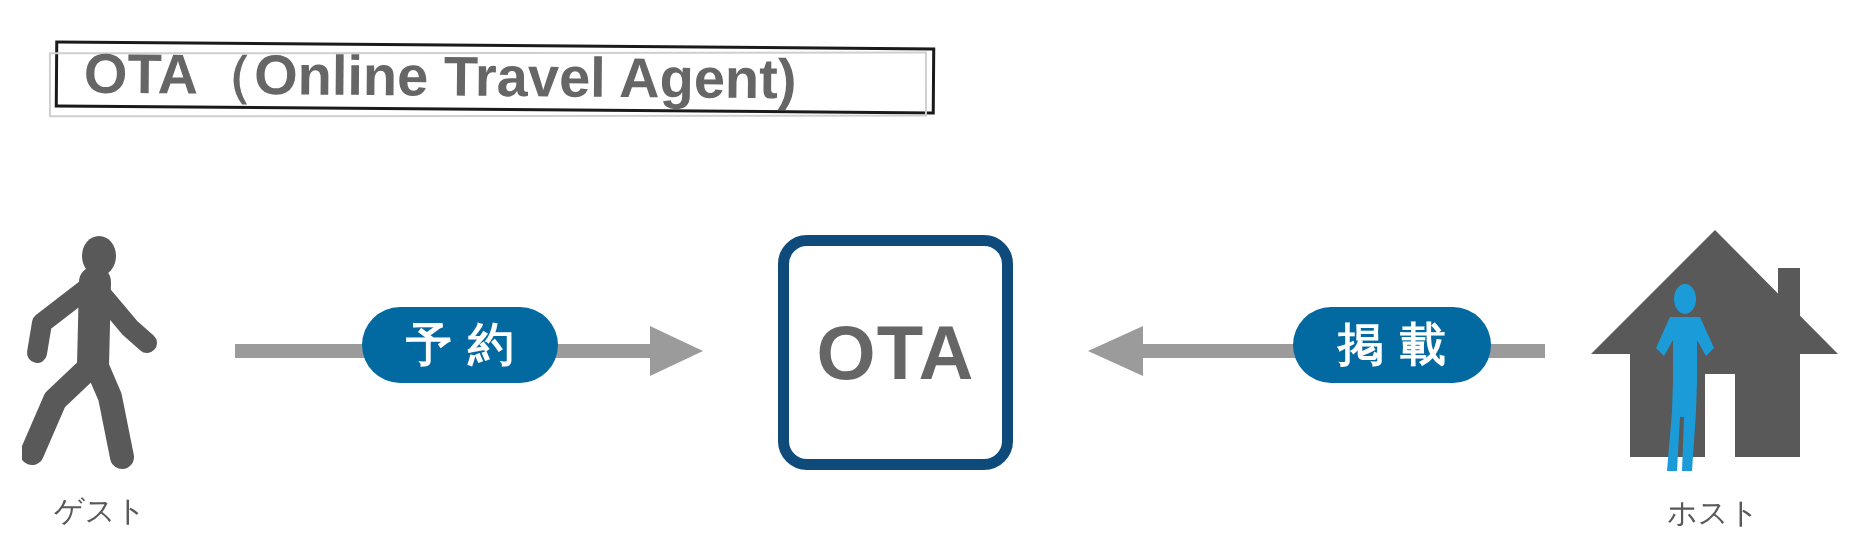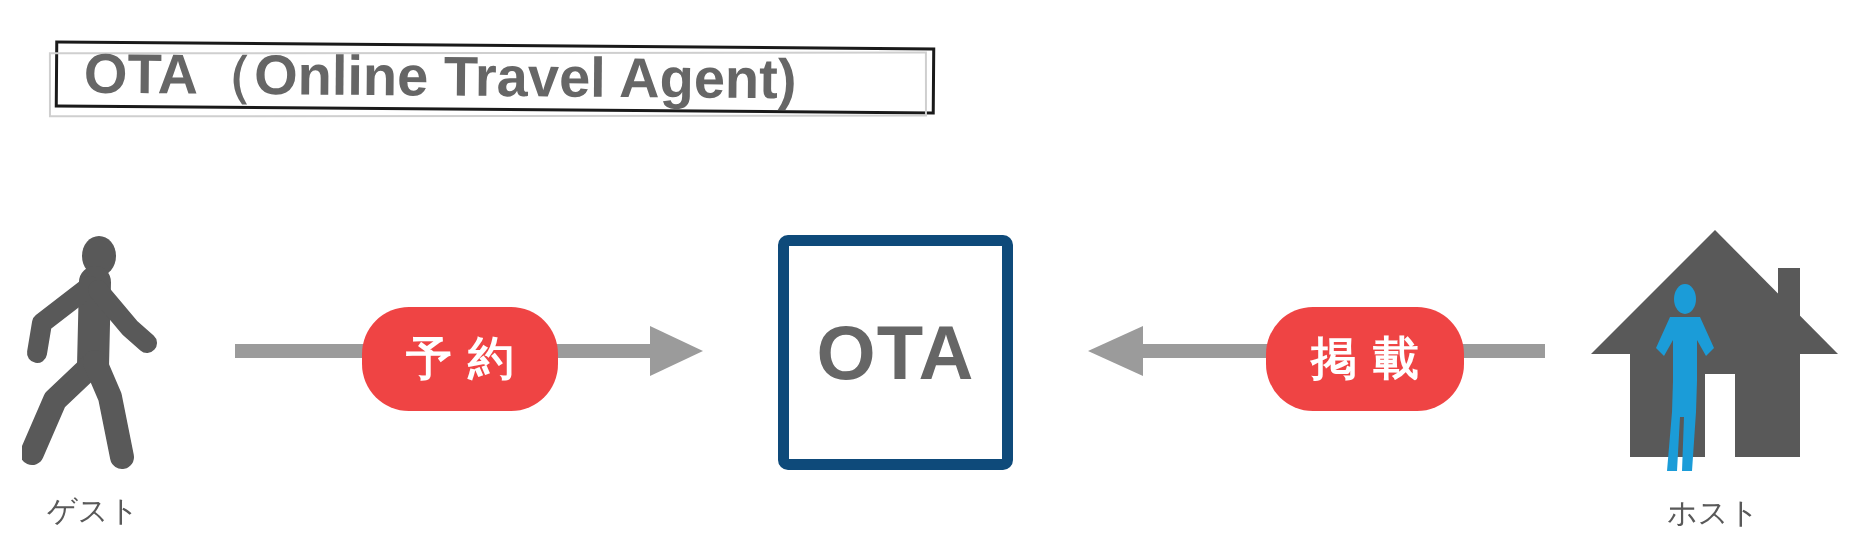--- a/index.html
+++ b/index.html
@@ -37,48 +37,48 @@
   
   .guest-icon{position:absolute;left:22px;top:228px;width:135px;height:245px;}
   .host-icon{position:absolute;left:1588px;top:228px;width:262px;height:252px;}
 
   
   .caption{
     position:absolute;
     font-size:30px;color:#595959;
     white-space:nowrap;
   }
-  .guest-caption{left:47px;top:491px;}
+  .guest-caption{left:54px;top:491px;}
   .host-caption{left:1667px;top:493px;text-align:right;}
 
   
   .arrow{position:absolute;top:317px;height:68px;}
   .arrow-right{left:232px;width:474px;}
   .arrow-left{left:1085px;width:463px;}
 
   
   .pill{
-    position:absolute;top:307px;height:104px;
-    background:#ef4444;border-radius:47px;
+    position:absolute;top:307px;height:76px;
+    background:#0369a1;border-radius:47px;
     color:#ffffff;font-weight:bold;font-size:46px;
     display:flex;align-items:center;justify-content:center;
     letter-spacing:16px;text-indent:16px;
     box-sizing:border-box;
   }
   .pill-reservation{left:362px;width:196px;}
-  .pill-listing{left:1266px;width:198px;}
+  .pill-listing{left:1293px;width:198px;}
 
   
   .ota-box{
     position:absolute;left:778px;top:235px;
     width:235px;height:235px;
     box-sizing:border-box;
     background:#ffffff;
     border:11px solid #0E4A7A;
-    border-radius:10px;
+    border-radius:29px;
     display:flex;align-items:center;justify-content:center;
   }
   .ota-text{
     font-size:76px;font-weight:bold;color:#666666;letter-spacing:1px;
   }
 </style>
 </head>
 <body>
 
 <div class="stage">

